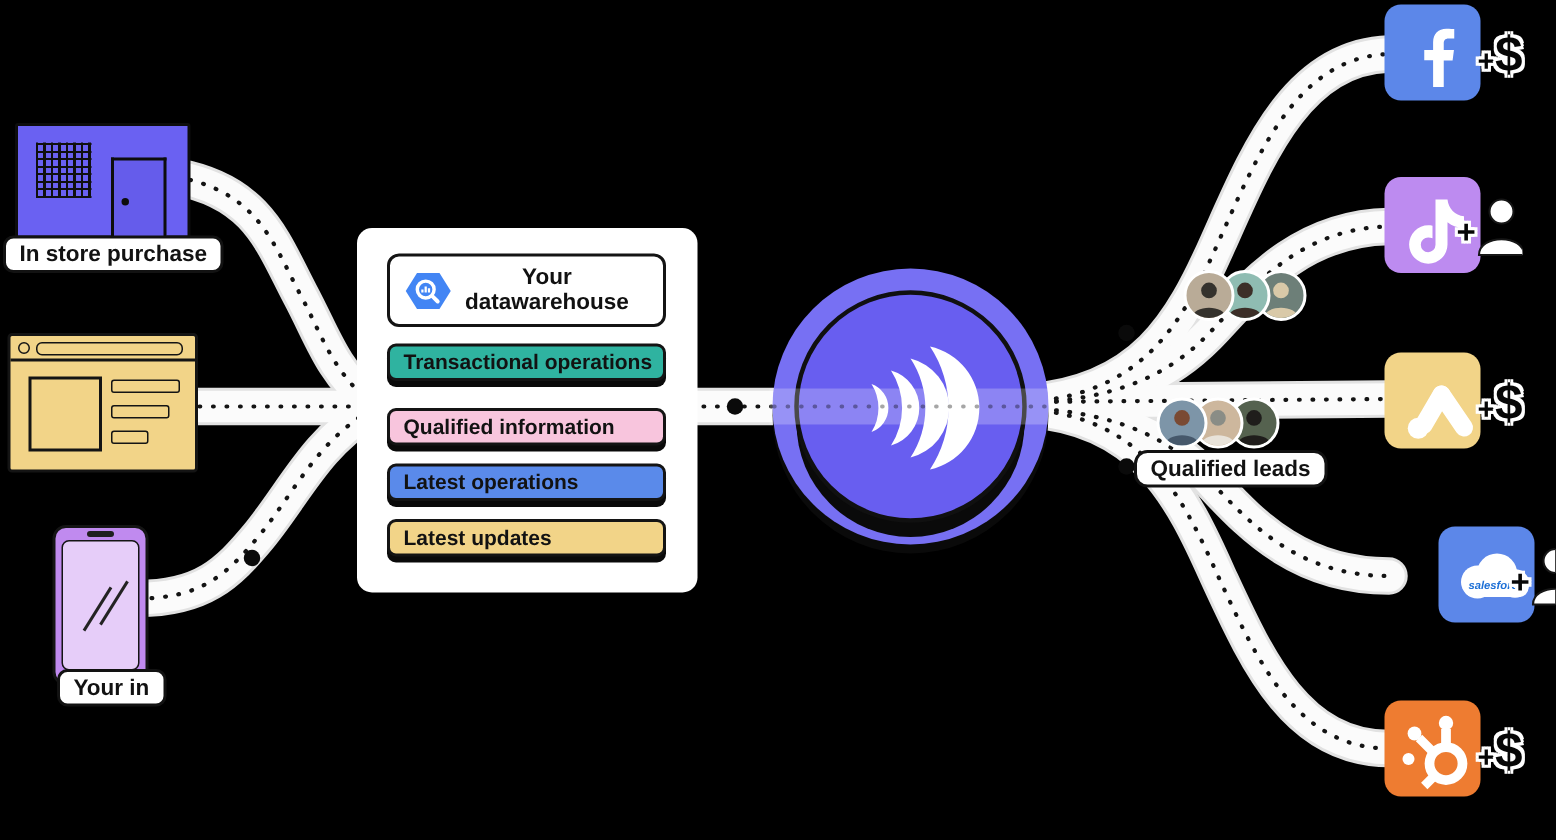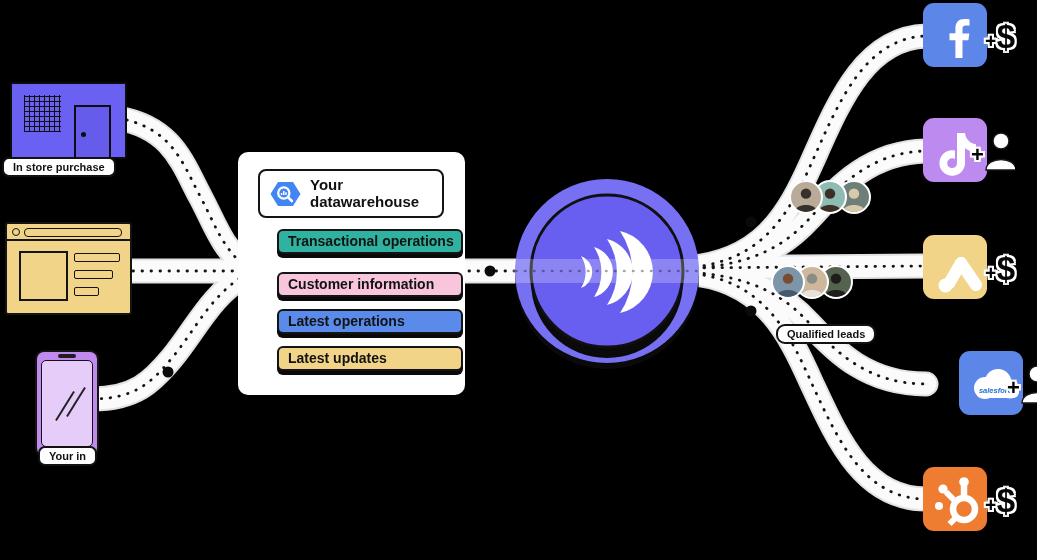--- a/index.html
+++ b/index.html
@@ -1,21 +1,21 @@
 <!DOCTYPE html>
 <html><head>
 <meta charset="utf-8">
 <style>
   html,body{margin:0;padding:0;background:#000;}
   #stage{position:relative;width:1037px;height:560px;background:#000;overflow:hidden;
          font-family:"Liberation Sans",sans-serif;color:#111;}
   #roads{position:absolute;left:0;top:0;z-index:1;}
   .node{position:absolute;z-index:2;}
   .pill{position:absolute;z-index:4;background:#fff;border:2px solid #121212;border-radius:7px;
-        padding:2px 9px;font-weight:700;font-size:11px;white-space:nowrap;color:#121212;}
+        padding:2px 9px;font-weight:700;font-size:15px;white-space:nowrap;color:#121212;}
   
   .store{left:10px;top:82px;width:113px;height:73px;background:#6A61F2;border:2px solid #0d0d0d;border-radius:2px;}
   .store-window{position:absolute;left:12px;top:11px;width:37px;height:37px;
       background-image:repeating-linear-gradient(0deg,#101010 0 1.4px,transparent 1.4px 5px),
                        repeating-linear-gradient(90deg,#101010 0 1.4px,transparent 1.4px 5px);}
   .store-door{position:absolute;right:14px;bottom:-2px;width:33px;height:52px;background:#655CEB;
       border:2px solid #0d0d0d;border-bottom:none;}
   .store-knob{position:absolute;left:5px;top:25px;width:5px;height:5px;border-radius:50%;background:#0d0d0d;}
   
   .browser{left:5px;top:222px;width:123px;height:89px;background:#F2D488;border:2px solid #141414;border-radius:3px;}
@@ -34,25 +34,25 @@
   .phone-notch{position:absolute;left:50%;top:2px;transform:translateX(-50%);width:18px;height:4px;
       background:#1f1f1f;border-radius:3px;}
   .slash{position:absolute;width:2px;height:34px;background:#232323;transform:rotate(32deg);}
   .slash1{left:22px;top:28px;}
   .slash2{left:33px;top:24px;}
   .pill-store{left:2px;top:157px;}
   .pill-signin{left:38px;top:446px;}
   
   .card{left:238px;top:152px;width:227px;height:243px;background:#fff;border-radius:10px;}
   .wh-box{position:absolute;left:20px;top:17px;width:186px;height:49px;border:2px solid #141414;border-radius:8px;
-      display:flex;align-items:center;gap:9px;padding-left:10px;box-sizing:border-box;}
+      display:flex;align-items:center;gap:9px;padding-left:10px;box-sizing:border-box;text-align:center;}
   .wh-title{font-weight:700;font-size:15px;line-height:1.08;white-space:pre-line;}
   .bar{position:absolute;left:20px;width:186px;height:25px;border:2px solid #141414;border-radius:6px;
       box-shadow:0 4px 0 #0a0a0a;box-sizing:border-box;font-weight:700;font-size:14px;line-height:21px;
-      padding-left:9px;color:#121212;margin-left:19px;}
+      padding-left:9px;color:#121212;}
   .bar1{top:77px;background:#2FB3A0;}
   .bar2{top:120px;background:#F8C5DD;}
   .bar3{top:157px;background:#5A8AEA;}
   .bar4{top:194px;background:#F2D488;}
   
   .tile{width:64px;height:64px;border-radius:11px;display:flex;align-items:center;justify-content:center;}
   .dest{z-index:3;}
   .d-facebook{left:923px;top:3px;}   .t-facebook{background:#5C87E9;}
   .d-tiktok{left:923px;top:118px;}   .t-tiktok{background:#BD8BF0;}
   .d-googleads{left:923px;top:235px;}.t-googleads{background:#F2D488;}
@@ -60,21 +60,21 @@
   .d-hubspot{left:923px;top:467px;}  .t-hubspot{background:#EE7C31;}
   .badge-money{position:absolute;right:-27px;top:50%;transform:translateY(-46%);display:flex;align-items:baseline;z-index:4;
       color:#060606;text-shadow:-2px -2px 0 #fff,2px -2px 0 #fff,-2px 2px 0 #fff,2px 2px 0 #fff,0 -2px 0 #fff,0 2px 0 #fff,-2px 0 0 #fff,2px 0 0 #fff;}
   .bm-plus{font-size:20px;font-weight:700;}
   .bm-usd{font-size:33px;font-weight:700;letter-spacing:-1px;}
   .badge-person{position:absolute;right:-28px;top:50%;transform:translateY(-50%);width:40px;height:42px;z-index:4;}
   .bp-plus{position:absolute;left:-4px;bottom:3px;font-size:22px;font-weight:700;color:#060606;
       text-shadow:-2px -2px 0 #fff,2px -2px 0 #fff,-2px 2px 0 #fff,2px 2px 0 #fff,0 -2px 0 #fff,0 2px 0 #fff,-2px 0 0 #fff,2px 0 0 #fff;}
   
   .pill-recent{left:757px;top:211px;border-radius:9px;}
-  .pill-qualified{left:776px;top:300px;border-radius:9px;margin-top:24px;}
+  .pill-qualified{left:756px;top:300px;border-radius:9px;}
   .avatars{position:absolute;display:flex;z-index:4;}
   .avatar{width:30px;height:30px;border-radius:50%;border:2px solid #fff;overflow:hidden;}
   .avatar + .avatar{margin-left:-10px;}
   .avatars .avatar:nth-child(1){z-index:3;}
   .avatars .avatar:nth-child(2){z-index:2;}
   .avatars .avatar:nth-child(3){z-index:1;}
   .av-a{background:#b9ab97;} .av-b{background:#8fbcb2;} .av-c{background:#6d7f78;}
   .av-d{background:#7d95a8;} .av-e{background:#cdb79d;} .av-f{background:#55624f;}
   .g-recent{left:789px;top:180px;}
   .g-qualified{left:771px;top:265px;}
@@ -191,21 +191,21 @@
         <circle cx="13.8" cy="13" r="5.6" fill="none" stroke="#fff" stroke-width="2.3"></circle>
         <line x1="11.6" y1="13" x2="11.6" y2="15" stroke="#fff" stroke-width="1.5"></line>
         <line x1="13.8" y1="11" x2="13.8" y2="15" stroke="#fff" stroke-width="1.5"></line>
         <line x1="16" y1="12.2" x2="16" y2="15" stroke="#fff" stroke-width="1.5"></line>
         <line x1="18.2" y1="17.4" x2="21.8" y2="21" stroke="#fff" stroke-width="2.6" stroke-linecap="round"></line>
       </svg>
       <div class="wh-title">Your
 datawarehouse</div>
     </div>
     <div class="bar bar1">Transactional operations</div>
-    <div class="bar bar2">Customer information</div>
+    <div class="bar bar2">Qualified information</div>
     <div class="bar bar3">Latest operations</div>
     <div class="bar bar4">Latest updates</div>
   </div>
 
   <div class="avatars g-recent">
     <div class="avatar av-a"><svg width="30" height="30" viewBox="0 0 31 31">
           <circle cx="15.5" cy="12" r="5.4" fill="#35322d"></circle>
           <path d="M 4 31 C 4 21.5 27 21.5 27 31 Z" fill="#35322d"></path>
         </svg></div>
     <div class="avatar av-b"><svg width="30" height="30" viewBox="0 0 31 31">

